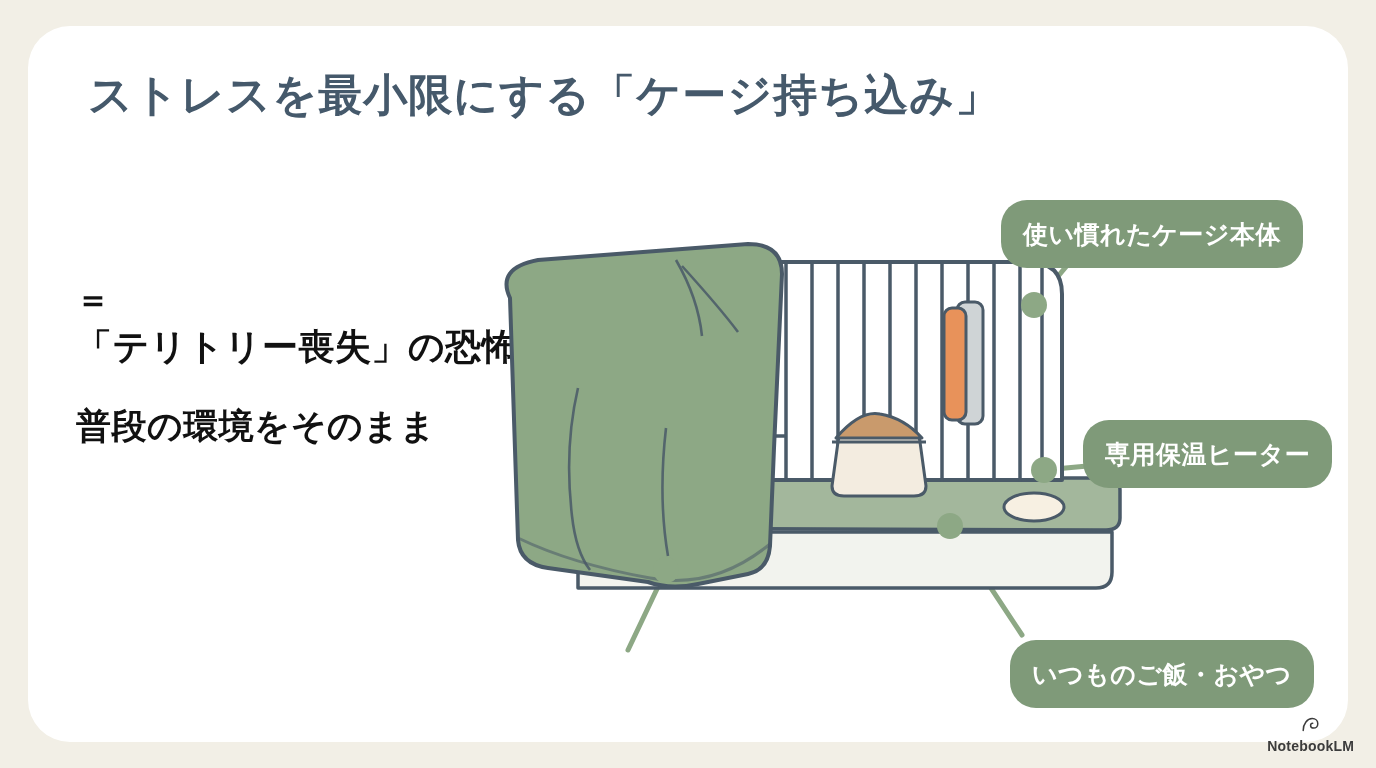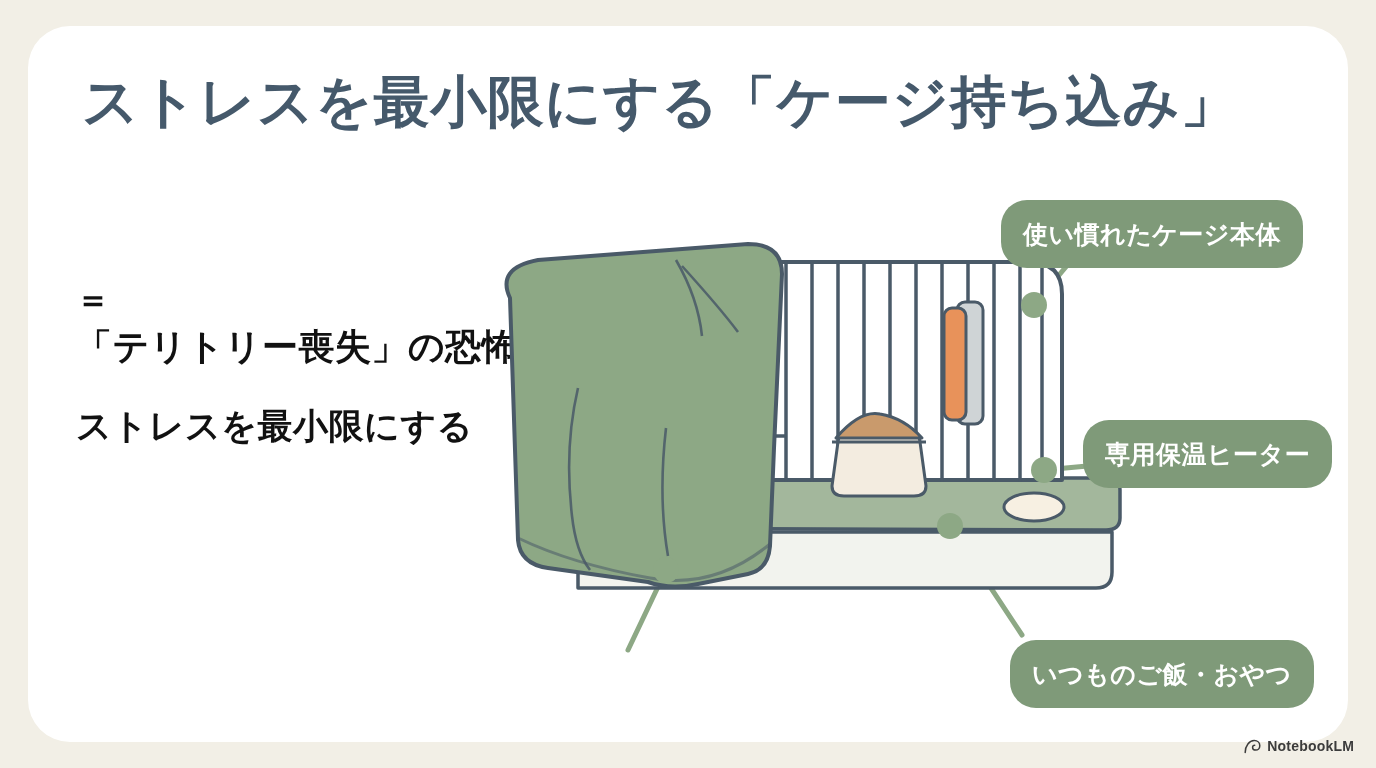--- a/index.html
+++ b/index.html
@@ -29,24 +29,24 @@
     top: 26px;
     width: 1320px;
     height: 716px;
     background: #ffffff;
     border-radius: 42px;
   }
 
   
   .title {
     position: absolute;
-    left: 82px;
+    left: 88px;
     top: 70px;
     width: 1180px;
-    font-size: 56px;
+    font-size: 44px;
     font-weight: 700;
     letter-spacing: 1px;
     color: #45596b;
     line-height: 1.15;
     white-space: nowrap;
   }
 
   
   .body-text {
     position: absolute;
@@ -121,38 +121,39 @@
     position: absolute;
     right: 22px;
     bottom: 14px;
     display: flex;
     align-items: center;
     gap: 6px;
     color: #3c3c3c;
     font-size: 14px;
     font-weight: 600;
     letter-spacing: 0.2px;
+    flex-direction: column;
   }
 
   .watermark svg { display: block; }
 </style>
 </head>
 <body>
 
 <div id="slide">
 
   <div class="card"></div>
 
   <h1 class="title">ストレスを最小限にする「ケージ持ち込み」</h1>
 
   <div class="body-text">
     <div class="body-line eq">＝</div>
     <div class="body-line">「テリトリー喪失」の恐怖。</div>
     <div class="body-para">
-      <div class="body-line">ストレスを最小限にする</div>
+      <div class="body-line">普段の環境をそのまま</div>
     </div>
   </div>
 
   <div class="illustration">
     <svg viewBox="0 0 900 520" xmlns="http://www.w3.org/2000/svg">
       <defs>
         <clipPath id="cageClip">
           <path d="M232 110 Q232 82 262 82 L600 82 Q632 82 632 112 L632 360 L232 360 Z"></path>
         </clipPath>
         <clipPath id="coverClip">

